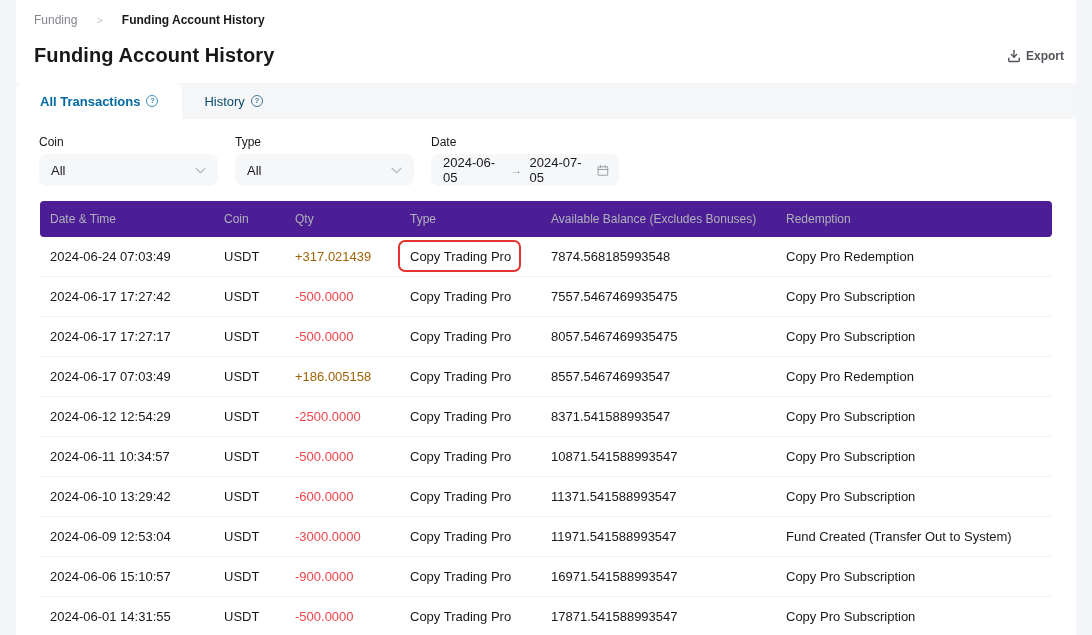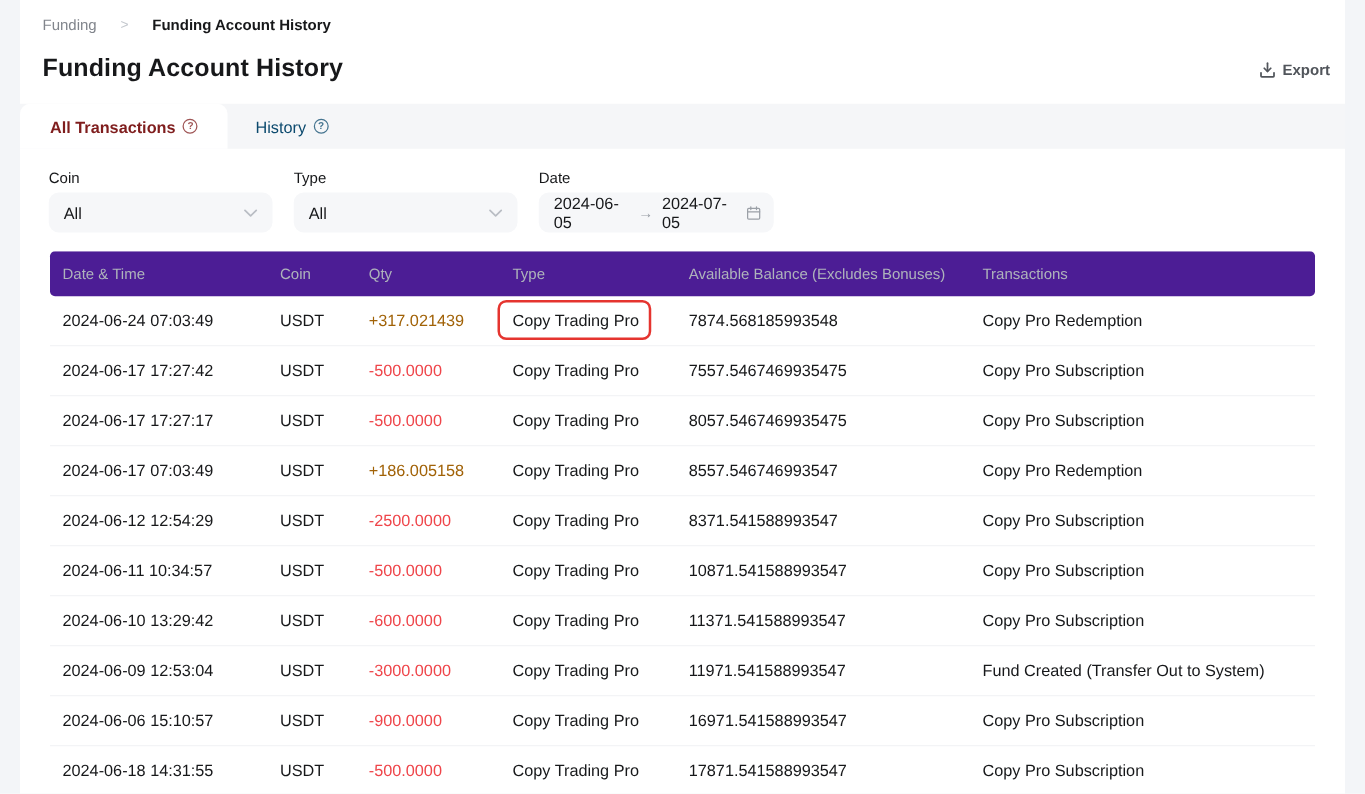--- a/index.html
+++ b/index.html
@@ -49,21 +49,21 @@
   .tab {
     display:flex; align-items:center; gap:6px;
     padding:0 22px;
     font-size:13px;
     cursor:pointer;
     color:#0c4a6e;
   }
   .tab.active {
     background:#ffffff;
     border-radius:8px 8px 0 0;
-    color:#7f1d1d;
+    color:#0369a1;
     font-weight:700;
     padding:0 24px;
   }
   .help-icon {
     width:12px; height:12px;
     border-radius:50%;
     border:1px solid currentColor;
     display:inline-flex; align-items:center; justify-content:center;
     font-size:8px; font-weight:600;
     opacity:.75;
@@ -195,21 +195,21 @@
     </div>
   </div>
 
   <div class="table-section">
     <div class="tgrid thead">
       <div>Date &amp; Time</div>
       <div>Coin</div>
       <div>Qty</div>
       <div>Type</div>
       <div>Available Balance (Excludes Bonuses)</div>
-      <div>Transactions</div>
+      <div>Redemption</div>
     </div>
     <div id="tbody">
         <div class="tgrid trow">
     <div class="cell-datetime">2024-06-24 07:03:49</div>
     <div class="cell-coin">USDT</div>
     <div class="cell-qty pos">+317.021439</div>
     <div class="cell-type"><span class="type-text annotated">Copy Trading Pro</span></div>
     <div class="cell-balance">7874.568185993548</div>
     <div class="cell-desc">Copy Pro Redemption</div>
   </div>
@@ -271,21 +271,21 @@
   </div>
         <div class="tgrid trow">
     <div class="cell-datetime">2024-06-06 15:10:57</div>
     <div class="cell-coin">USDT</div>
     <div class="cell-qty neg">-900.0000</div>
     <div class="cell-type"><span class="type-text">Copy Trading Pro</span></div>
     <div class="cell-balance">16971.541588993547</div>
     <div class="cell-desc">Copy Pro Subscription</div>
   </div>
         <div class="tgrid trow">
-    <div class="cell-datetime">2024-06-18 14:31:55</div>
+    <div class="cell-datetime">2024-06-01 14:31:55</div>
     <div class="cell-coin">USDT</div>
     <div class="cell-qty neg">-500.0000</div>
     <div class="cell-type"><span class="type-text">Copy Trading Pro</span></div>
     <div class="cell-balance">17871.541588993547</div>
     <div class="cell-desc">Copy Pro Subscription</div>
   </div>
       </div>
   </div>
 
 </div>

